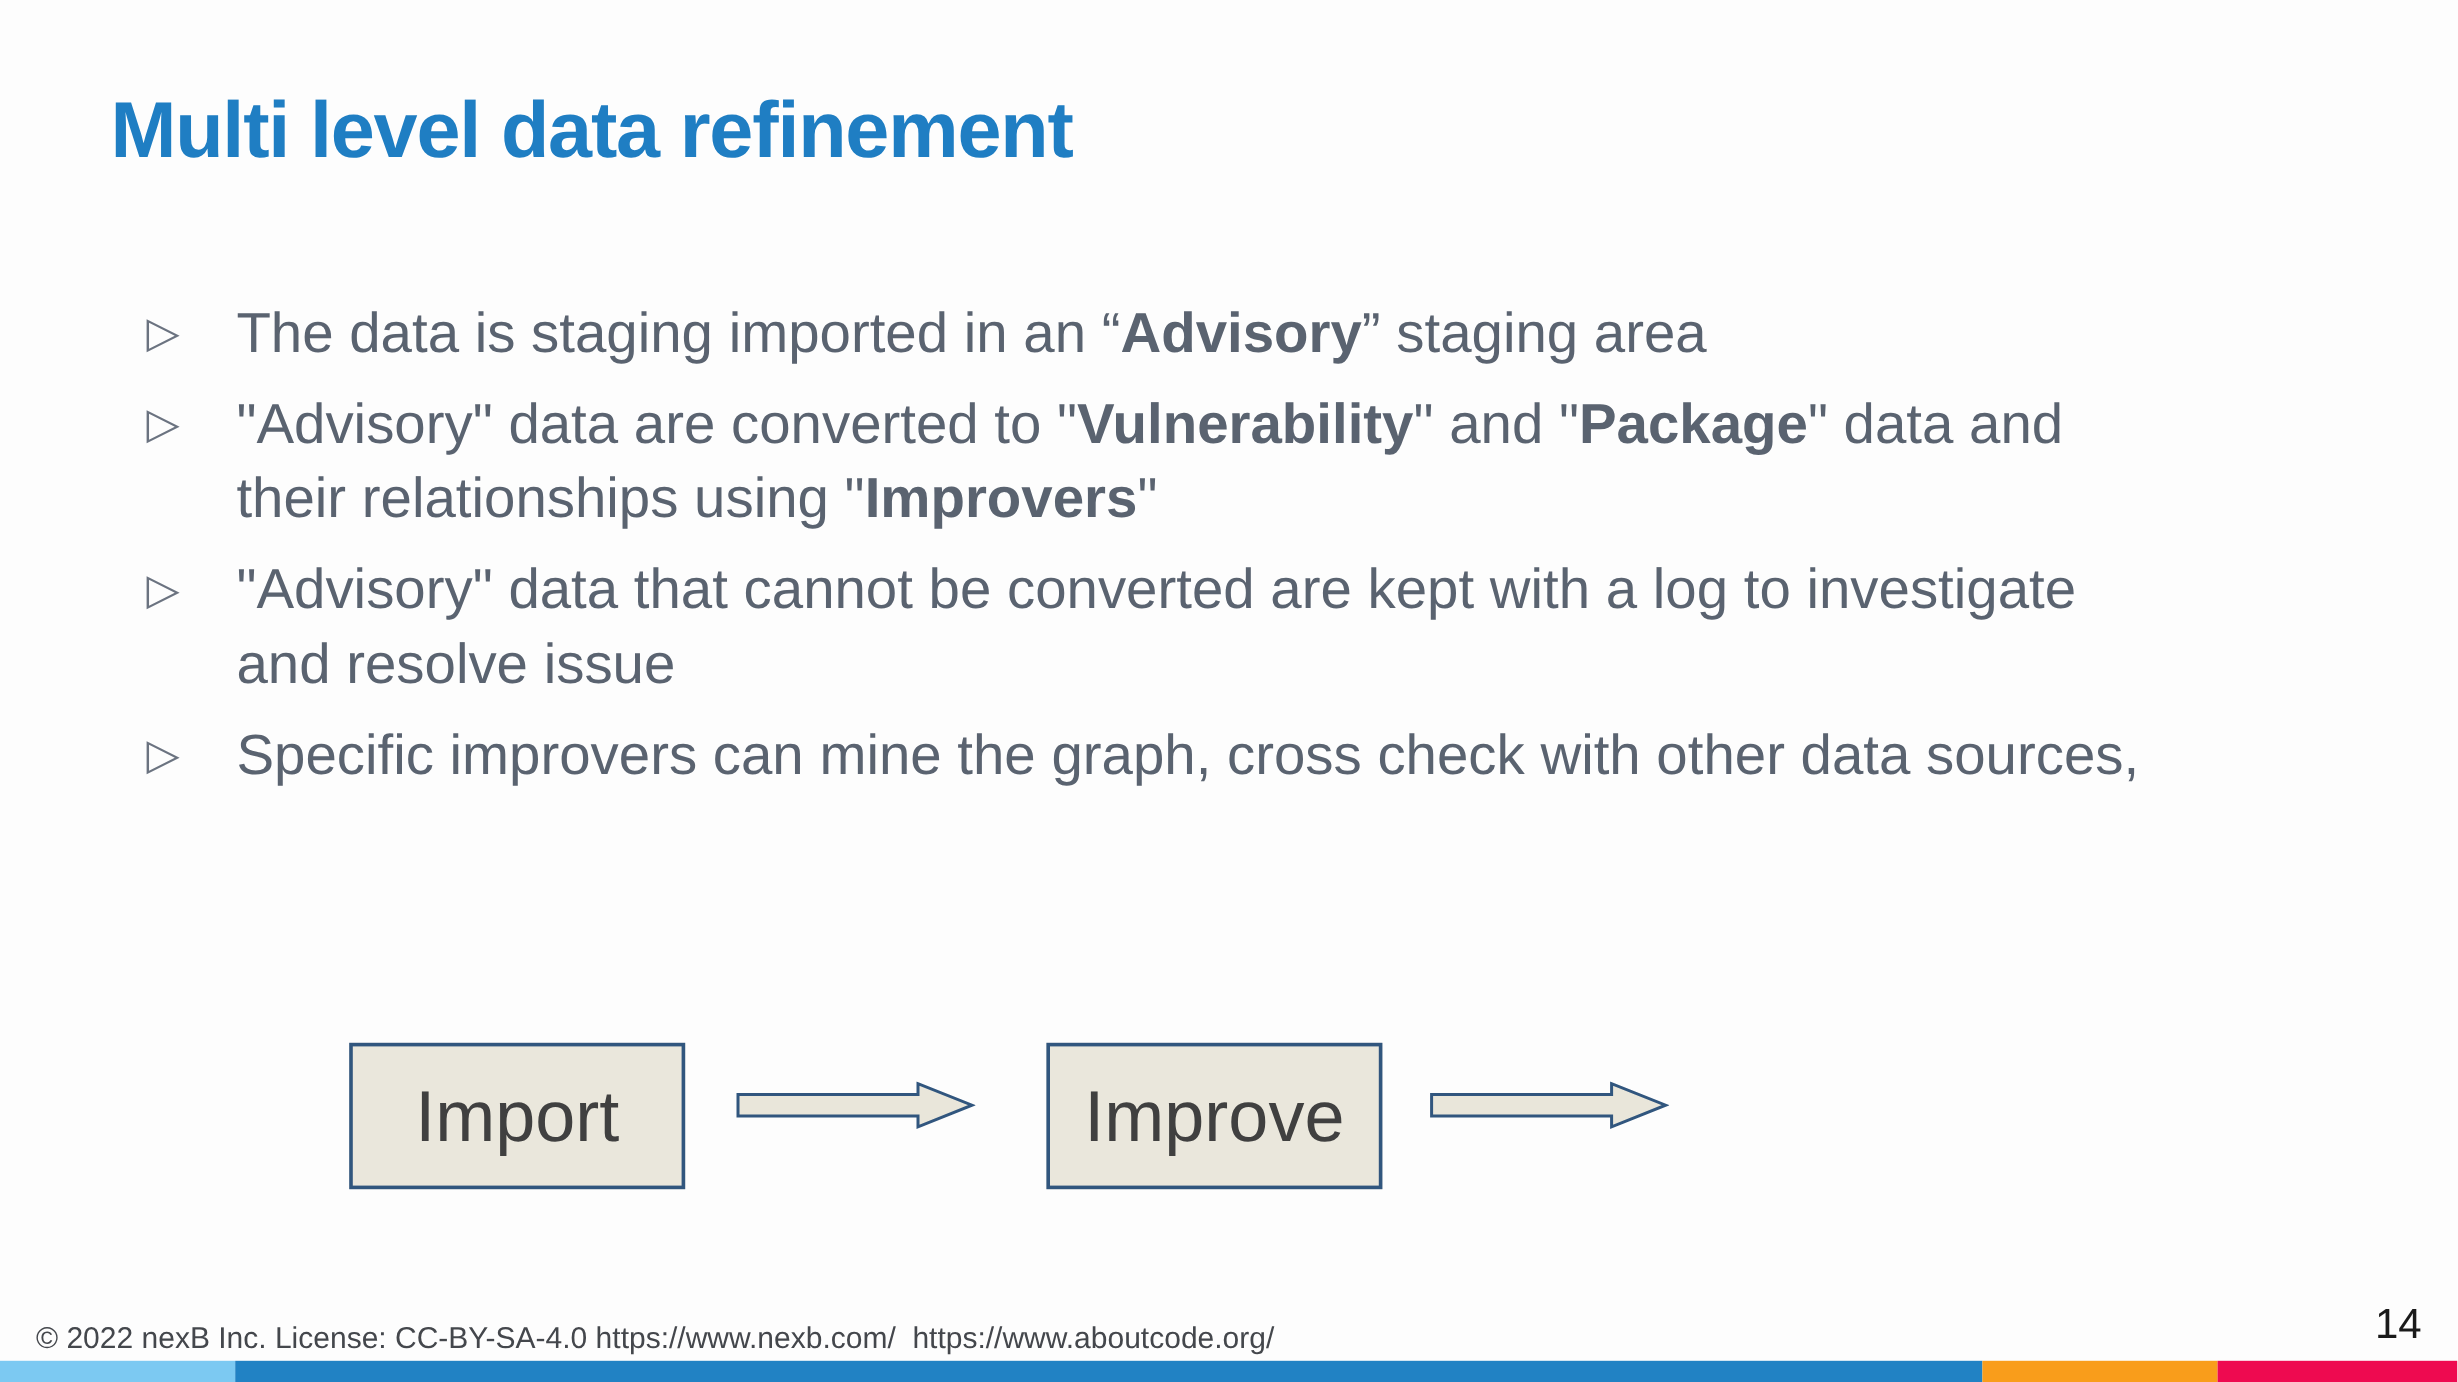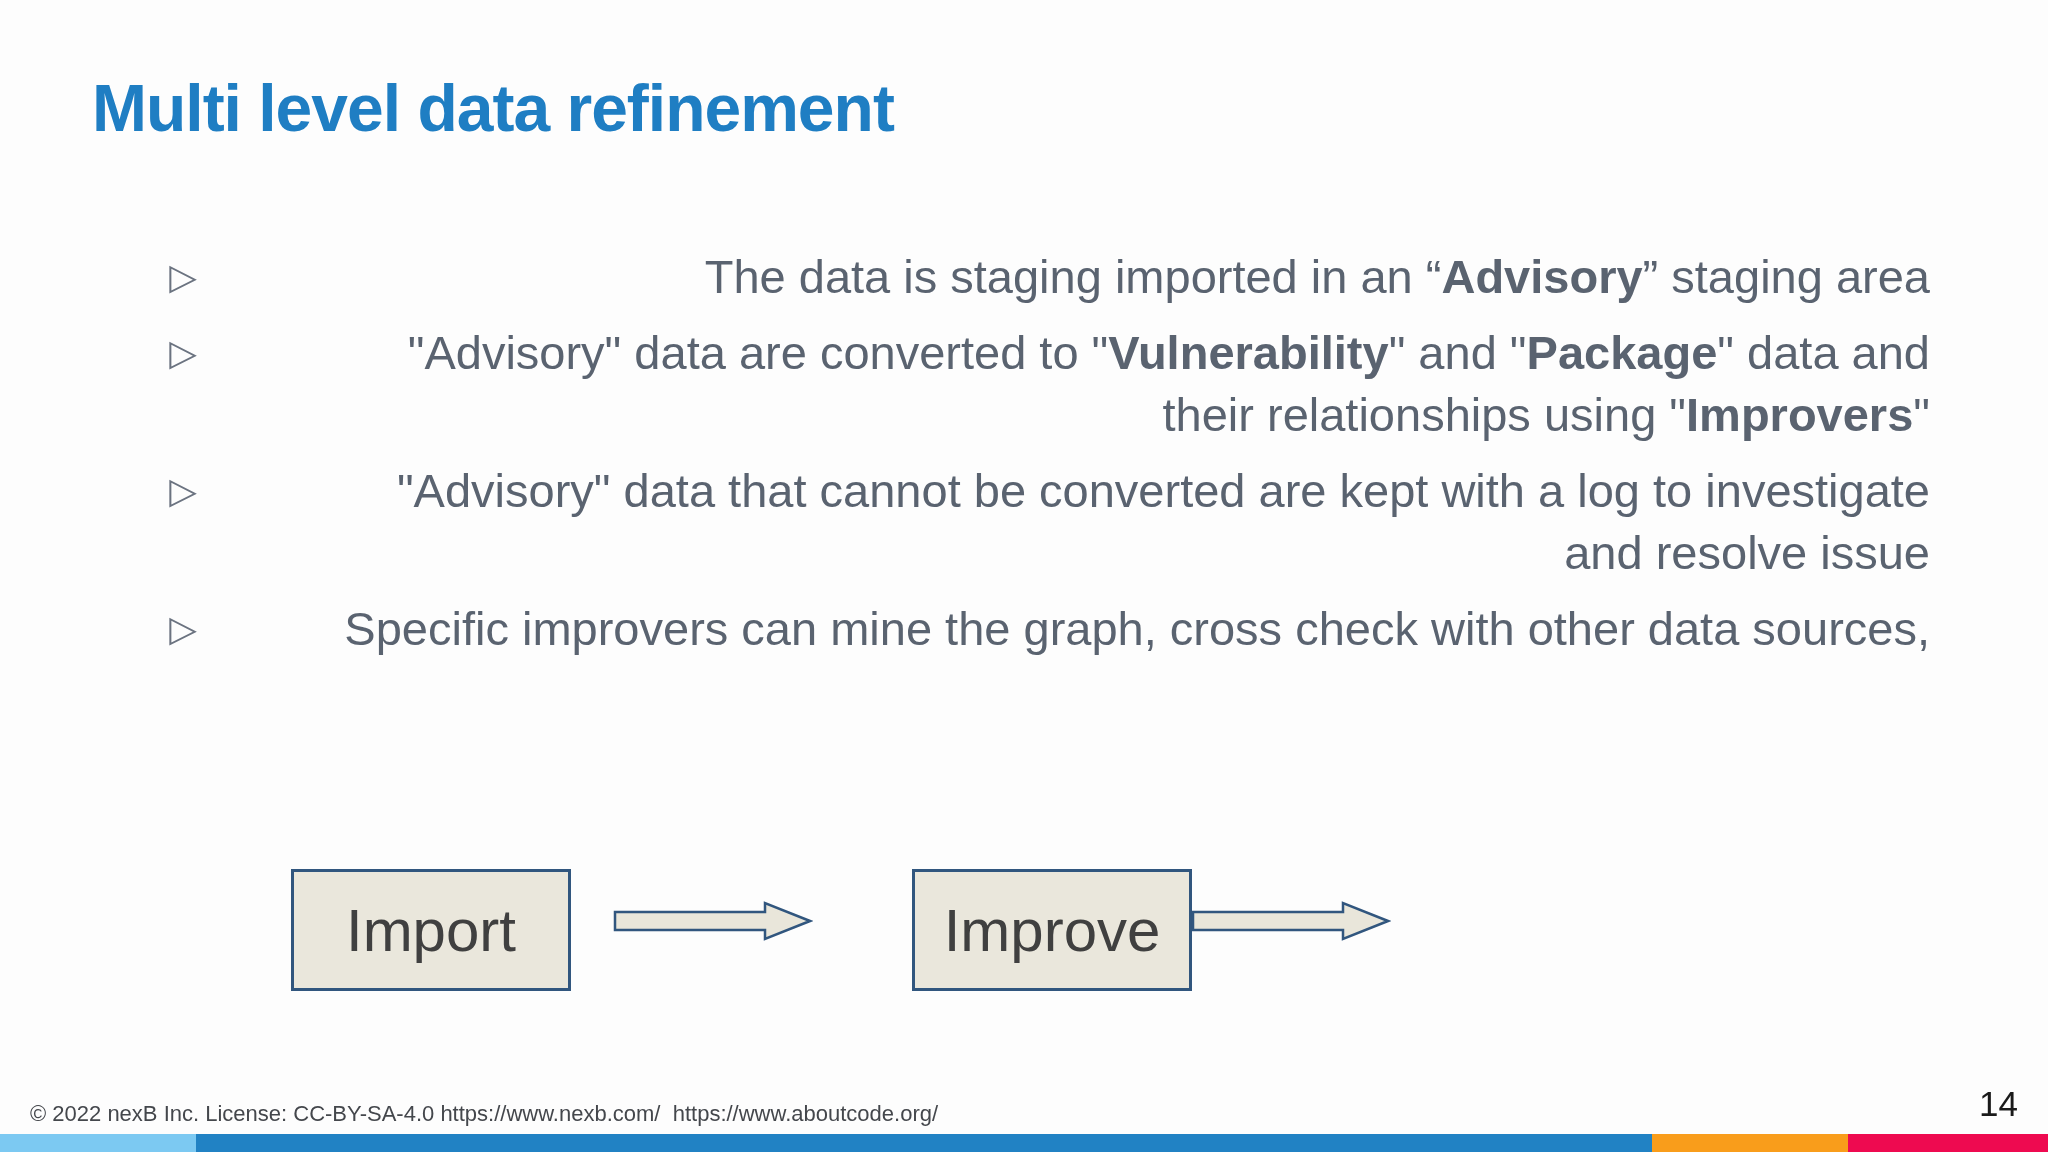--- a/index.html
+++ b/index.html
@@ -3,21 +3,20 @@
 <meta charset="utf-8">
 <style>
   html, body { margin: 0; padding: 0; background: #ffffff; }
   .slide {
     position: relative;
     width: 2048px;
     height: 1152px;
     overflow: hidden;
     background: #fdfdfd;
     font-family: "Liberation Sans", sans-serif;
-    text-align: right;
   }
 
   .slide-title {
     position: absolute;
     left: 92px;
     top: 70px;
     font-size: 66px;
     font-weight: 700;
     letter-spacing: -1px;
     color: var(--title-color, #1f7ec3);
@@ -65,21 +64,21 @@
     font-size: 60px;
     color: #404040;
   }
   .flow-arrow { position: absolute; width: 200px; height: 40px; }
   .flow-arrow svg { display: block; width: 100%; height: 100%; }
 
   .footer-license {
     position: absolute;
     left: 30px;
     top: 1101px;
-    font-size: 22px;
+    font-size: 25px;
     color: #44474c;
     white-space: pre;
   }
   .page-number {
     position: absolute;
     right: 30px;
     top: 1084px;
     font-size: 35px;
     color: #1a1a1a;
   }
@@ -131,21 +130,21 @@
 
   <div class="flow-diagram">
       <div class="flow-box" style="left: 291px; top: 869px;">
         <span>Import</span>
       </div>
       <div class="flow-arrow" style="left: 613px; top: 901px;">
         <svg viewBox="0 0 200 40" xmlns="http://www.w3.org/2000/svg">
           <path d="M2 11 L152 11 L152 2 L197 20 L152 38 L152 29 L2 29 Z" fill="#e9e6da" stroke="#31567e" stroke-width="2.5" stroke-linejoin="miter"></path>
         </svg>
       </div>
-      <div class="flow-box" style="left: 872px; top: 869px; margin-left: 40px;">
+      <div class="flow-box" style="left: 872px; top: 869px;">
         <span>Improve</span>
       </div>
       <div class="flow-arrow" style="left: 1191px; top: 901px;">
         <svg viewBox="0 0 200 40" xmlns="http://www.w3.org/2000/svg">
           <path d="M2 11 L152 11 L152 2 L197 20 L152 38 L152 29 L2 29 Z" fill="#e9e6da" stroke="#31567e" stroke-width="2.5" stroke-linejoin="miter"></path>
         </svg>
       </div>
     </div>
 
   <div class="footer-license">© 2022 nexB Inc. License: CC-BY-SA-4.0 https://www.nexb.com/  https://www.aboutcode.org/</div>

